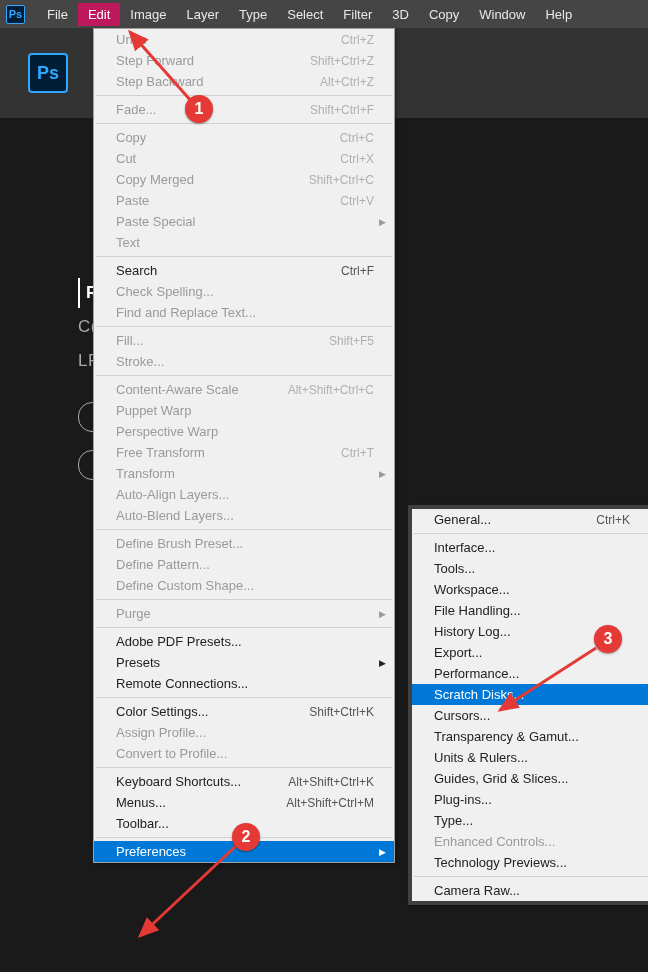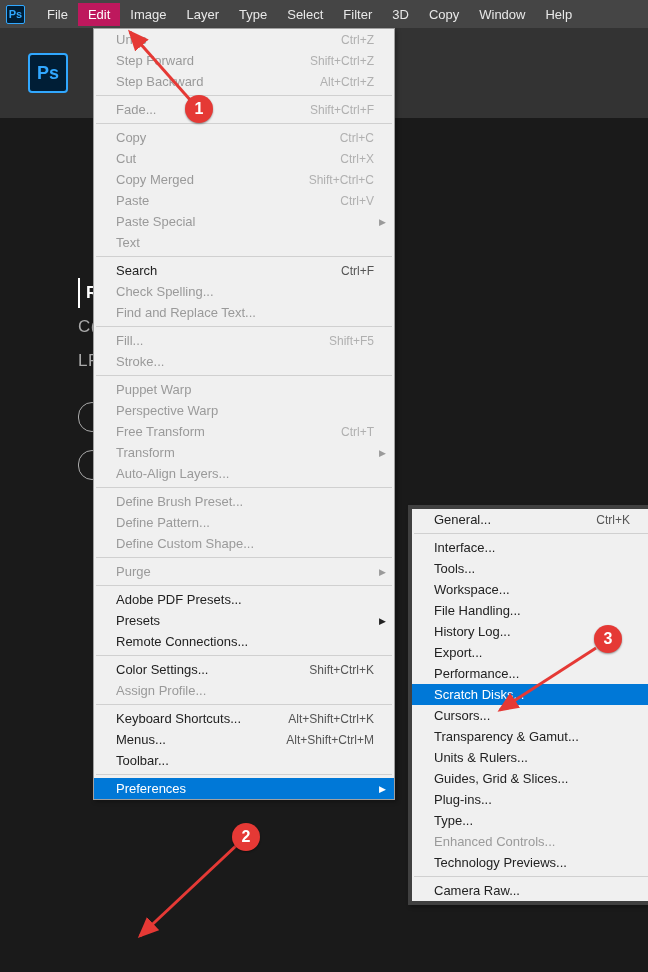--- a/index.html
+++ b/index.html
@@ -125,36 +125,43 @@
     <div class="dd-sep"></div>
     <div class="dd-item disabled">
       <span>Fill...</span>
       <span class="shortcut">Shift+F5</span>
     </div>
     <div class="dd-item disabled">
       <span>Stroke...</span>
     </div>
     <div class="dd-sep"></div>
     <div class="dd-item disabled">
+      <span>Content-Aware Scale</span>
+      <span class="shortcut">Alt+Shift+Ctrl+C</span>
+    </div>
+    <div class="dd-item disabled">
       <span>Puppet Warp</span>
     </div>
     <div class="dd-item disabled">
       <span>Perspective Warp</span>
     </div>
     <div class="dd-item disabled">
       <span>Free Transform</span>
       <span class="shortcut">Ctrl+T</span>
     </div>
     <div class="dd-item disabled">
       <span>Transform</span>
       <span class="arrow">▶</span>
     </div>
     <div class="dd-item disabled">
       <span>Auto-Align Layers...</span>
     </div>
+    <div class="dd-item disabled">
+      <span>Auto-Blend Layers...</span>
+    </div>
     <div class="dd-sep"></div>
     <div class="dd-item disabled">
       <span>Define Brush Preset...</span>
     </div>
     <div class="dd-item disabled">
       <span>Define Pattern...</span>
     </div>
     <div class="dd-item disabled">
       <span>Define Custom Shape...</span>
     </div>
@@ -174,20 +181,23 @@
     <div class="dd-item">
       <span>Remote Connections...</span>
     </div>
     <div class="dd-sep"></div>
     <div class="dd-item">
       <span>Color Settings...</span>
       <span class="shortcut">Shift+Ctrl+K</span>
     </div>
     <div class="dd-item disabled">
       <span>Assign Profile...</span>
+    </div>
+    <div class="dd-item disabled">
+      <span>Convert to Profile...</span>
     </div>
     <div class="dd-sep"></div>
     <div class="dd-item">
       <span>Keyboard Shortcuts...</span>
       <span class="shortcut">Alt+Shift+Ctrl+K</span>
     </div>
     <div class="dd-item">
       <span>Menus...</span>
       <span class="shortcut">Alt+Shift+Ctrl+M</span>
     </div>

